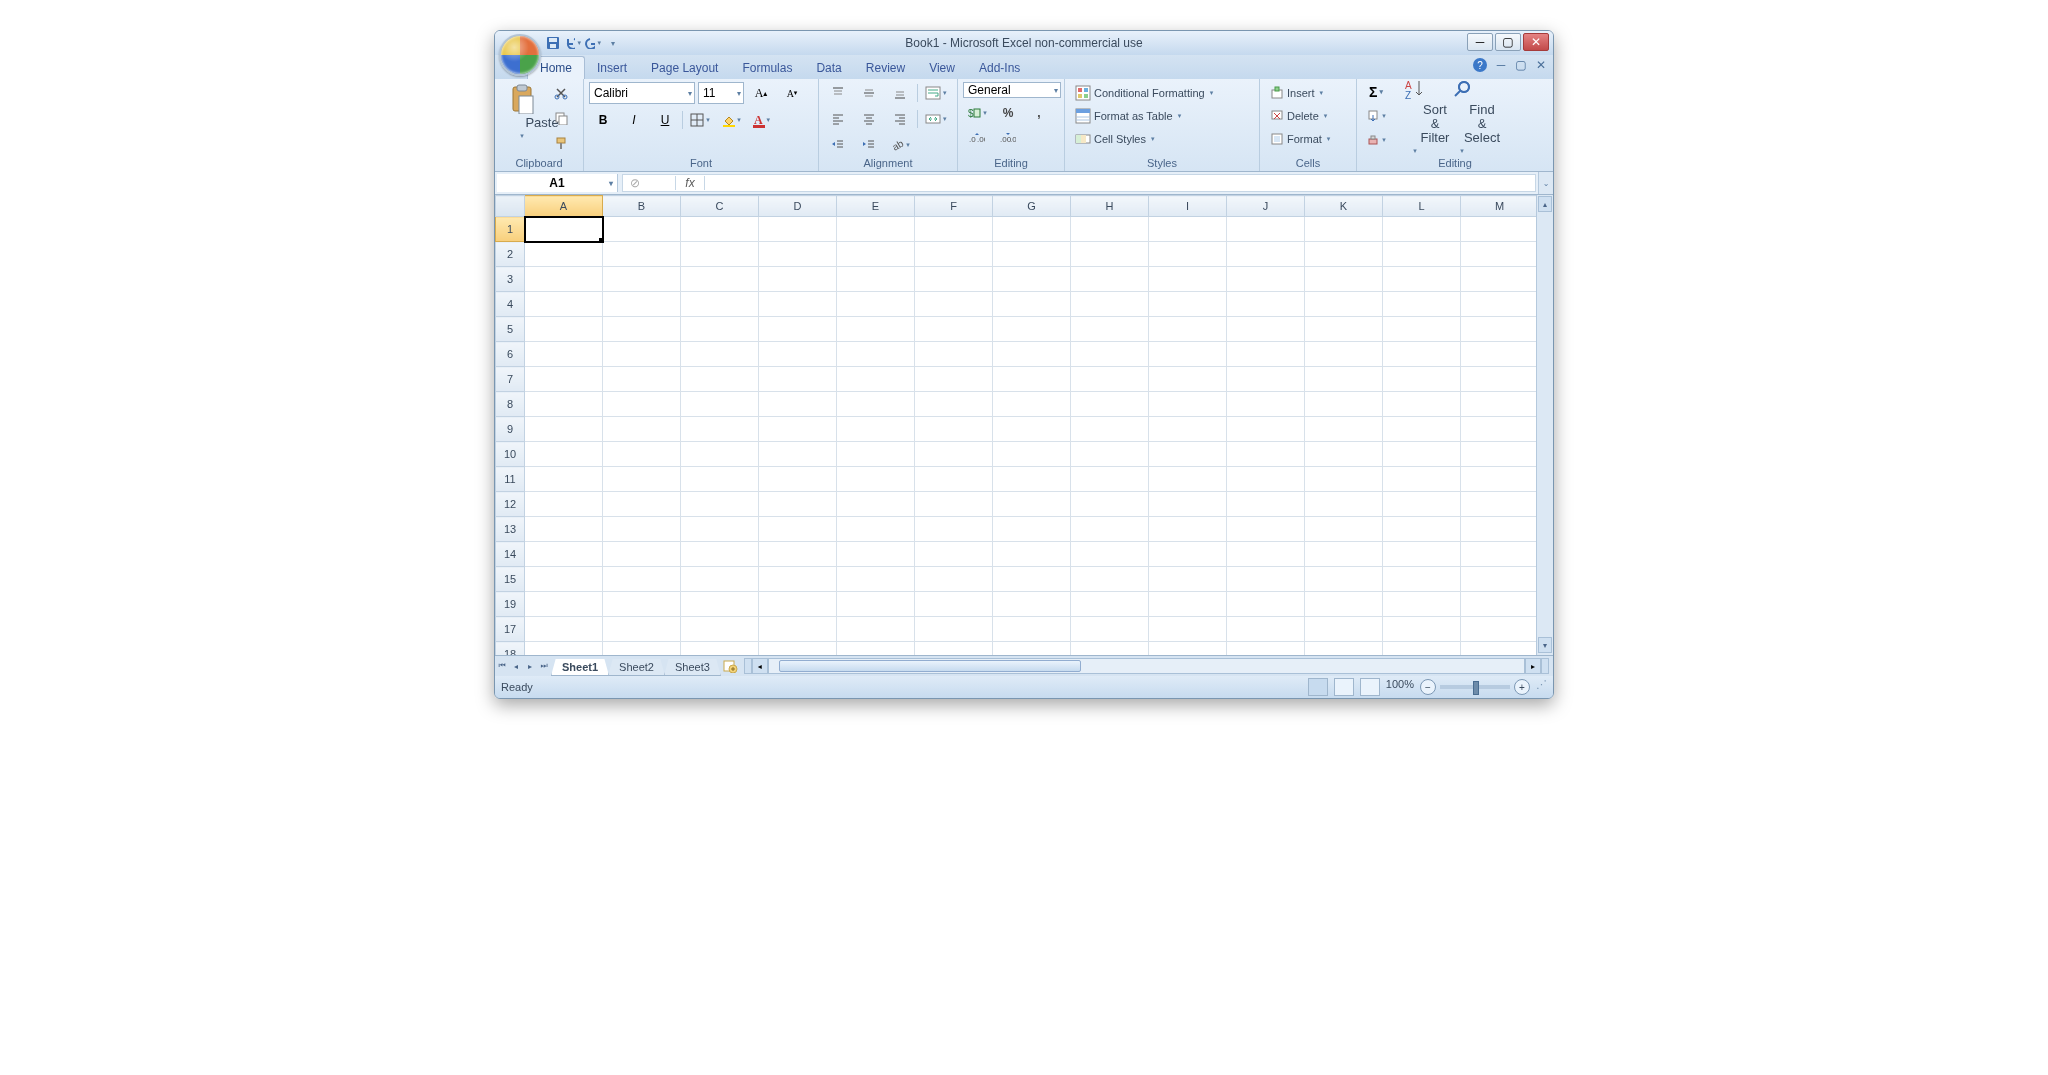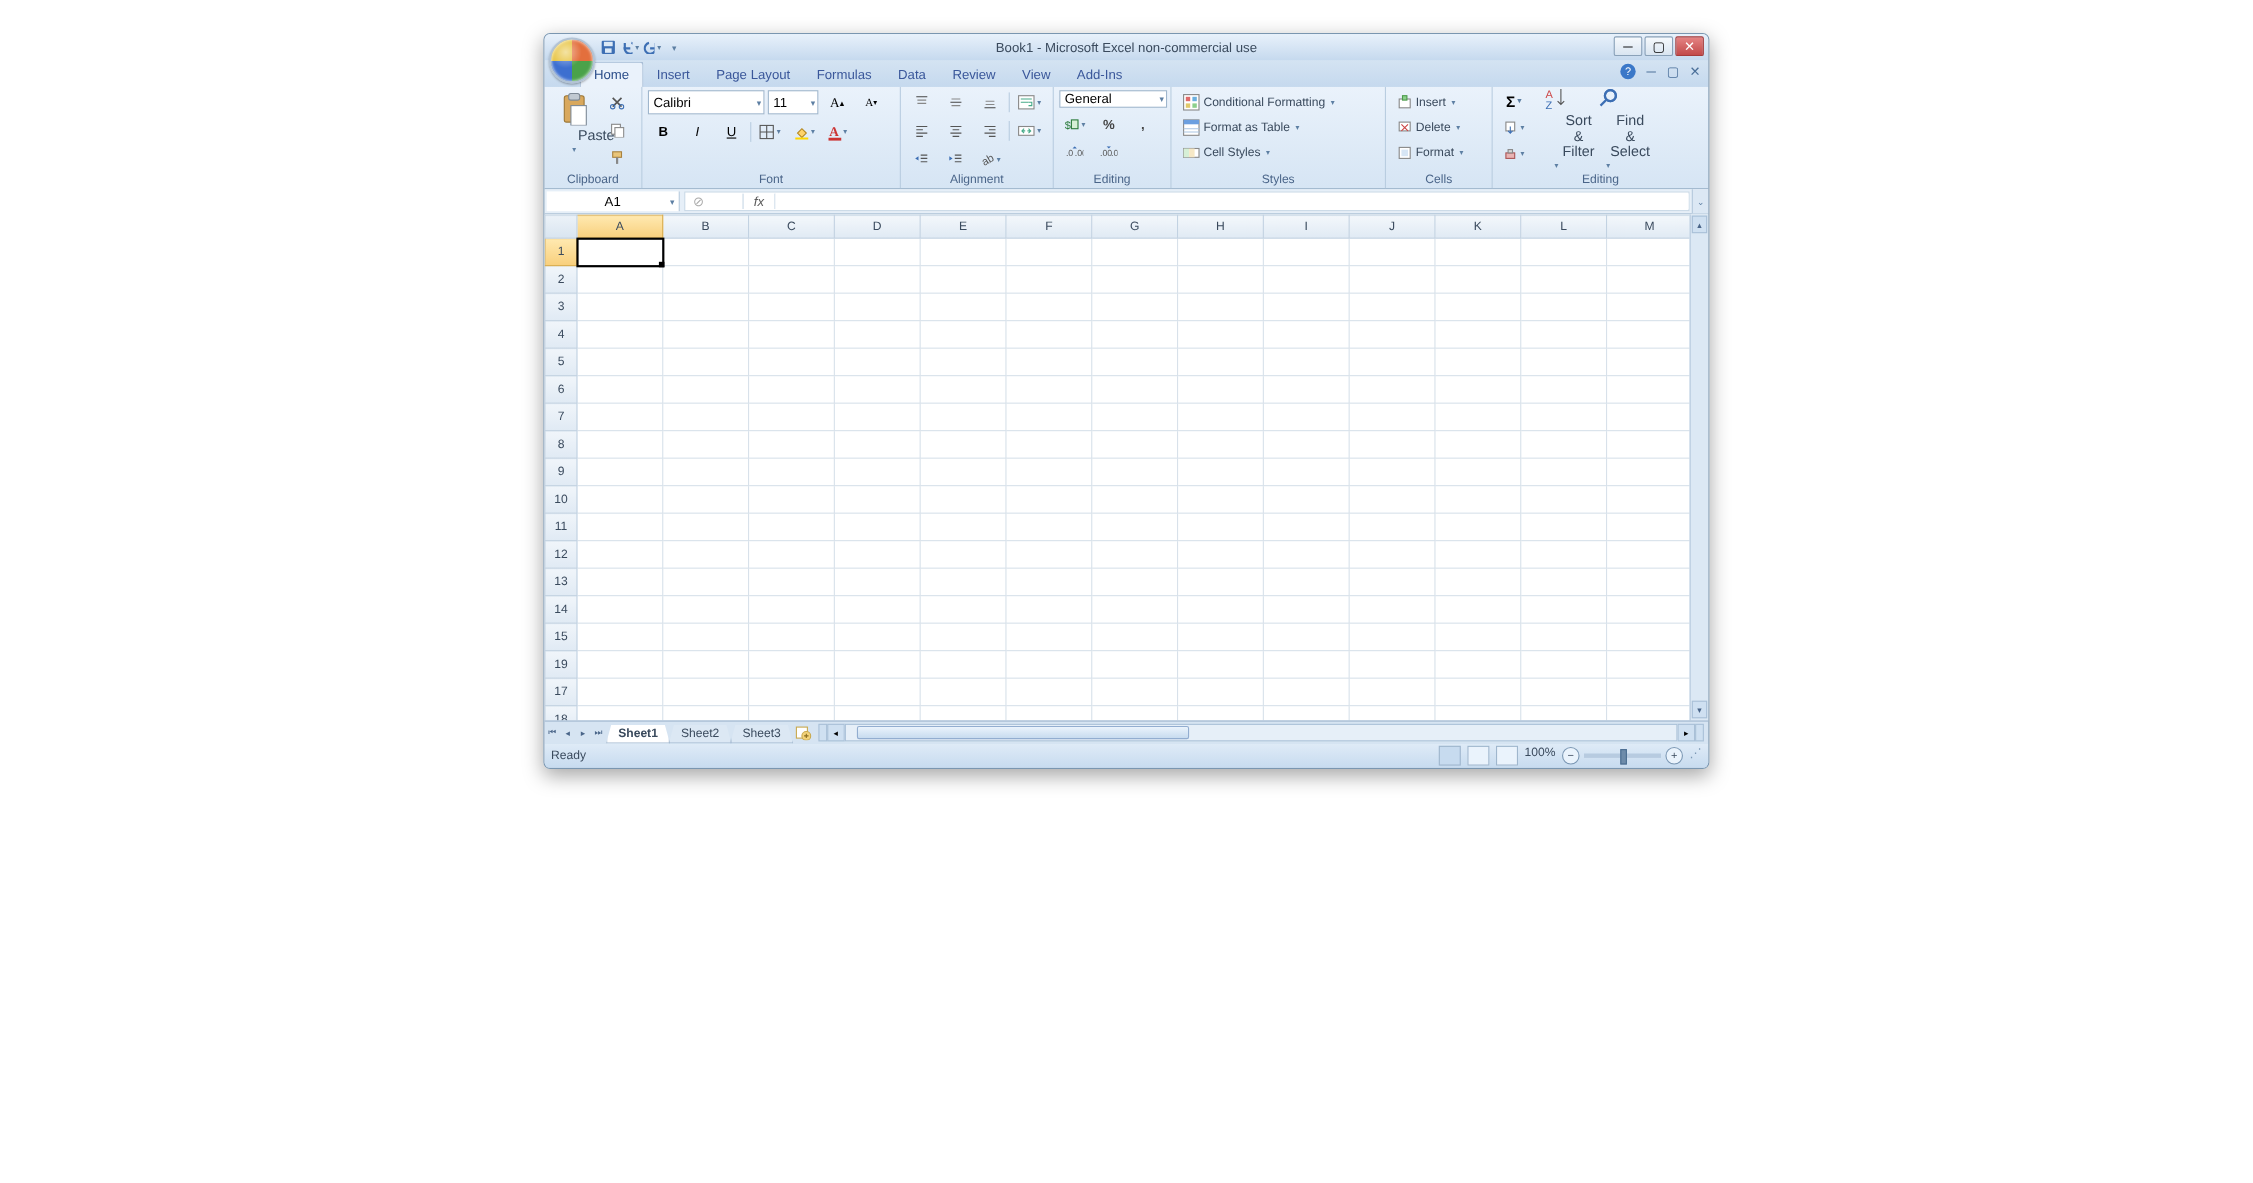--- a/index.html
+++ b/index.html
@@ -71,21 +71,21 @@
   .btn { min-width:20px; height:20px; padding:0 3px; border:1px solid transparent; display:inline-flex; align-items:center; justify-content:center; cursor:pointer; border-radius:2px;}
   .dd::after { content:"▾"; font-size:7px; margin-left:2px; color:#5d7fa3;}
   .bigbtn { width:40px; display:flex; flex-direction:column; align-items:center; justify-content:center; cursor:pointer; padding:2px 2px; gap:2px;}
   .bigbtn .lbl { font-size:13px; color:#3a4a5d; text-align:center; line-height:1.1;padding-left:40px;}
   .sel { border:1px solid #9fb6cd; background:#fff; height:20px; padding: 0 14px 0 4px; font-size:12px; position:relative; display:inline-flex; align-items:center; cursor:pointer;}
   .sel::after { content:"▾"; position:absolute; right:2px; font-size:8px; color:#5d7fa3;}
   .rowbtn { border:1px solid transparent; background:transparent; padding: 1px 4px; height:20px; display:inline-flex; align-items:center; gap:3px; cursor:pointer; font-size:11px; color:#3a4a5d;}
   svg { display:block; }
   
   .fbar { height:22px; background:#e6eff8; border-bottom:1px solid #9fb6cd; display:flex; align-items:stretch;}
-  .namebox { width:120px; border-right:1px solid #b5c9dd; display:flex; align-items:center; justify-content:center; position:relative; background:#fff; margin:2px; font-size:12px;}
+  .namebox { width:120px; border-right:1px solid #b5c9dd; display:flex; align-items:center; justify-content:center; position:relative; background:#fff; margin:2px; font-size:12px;font-weight:bold;}
   .namebox::after { content:"▾"; position:absolute; right:4px; font-size:8px; color:#5d7fa3;}
   .fxarea { flex:1; display:flex; align-items:center; background:#fff; margin:2px; border:1px solid #c7d7e6;}
   .fx { width:20px; font-style:italic; color:#5c5c5c; text-align:center; border-right:1px solid #c7d7e6; border-left:1px solid #c7d7e6; margin-left:28px; padding:0 4px;}
   .fexpand { width:14px; background:#dce8f4; border-left:1px solid #b5c9dd; display:flex; align-items:center; justify-content:center; cursor:pointer; font-size:8px; color:#5d7fa3;}
   
   .gridwrap { display:flex; height: 460px; background:#fff; position:relative;}
   .grid { flex:1; overflow:hidden; position:relative;}
   table { border-collapse:collapse; table-layout:fixed; width:100%;}
   .colhead th { background: linear-gradient(#f3f7fb,#e0eaf4); border:1px solid #c2d2e2; height:18px; font-weight:normal; color:#3a4a5d; font-size:11px; width:75px;}
   .colhead th.corner { width:26px; background: linear-gradient(#ecf2f8,#d9e5f0);}

